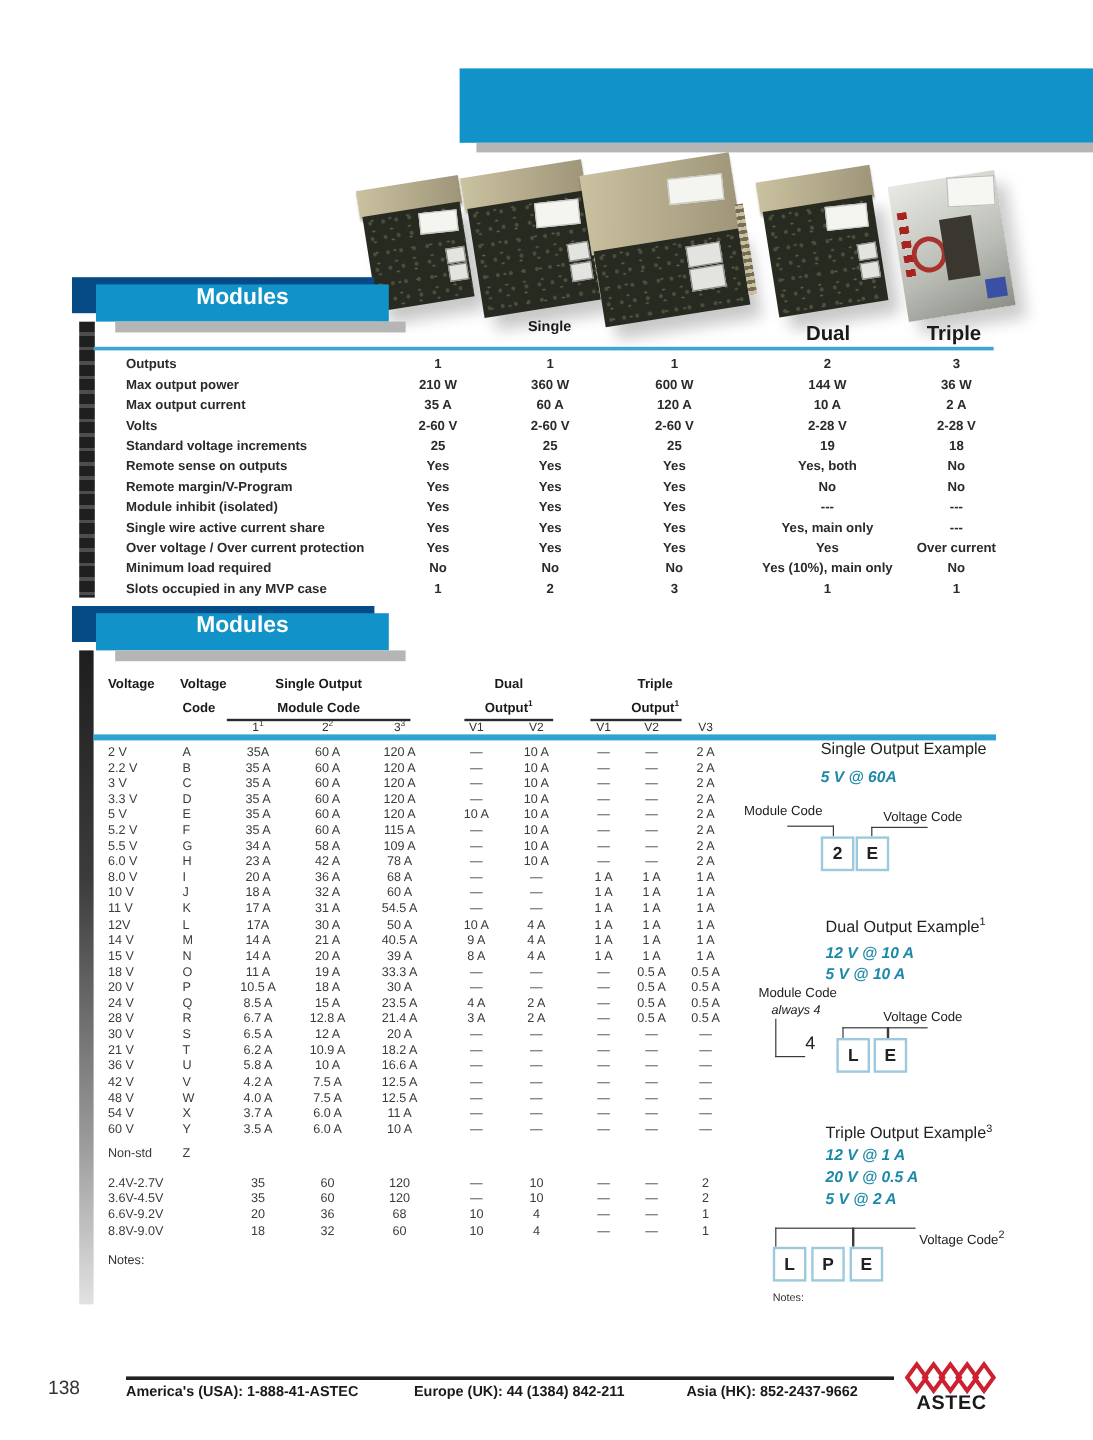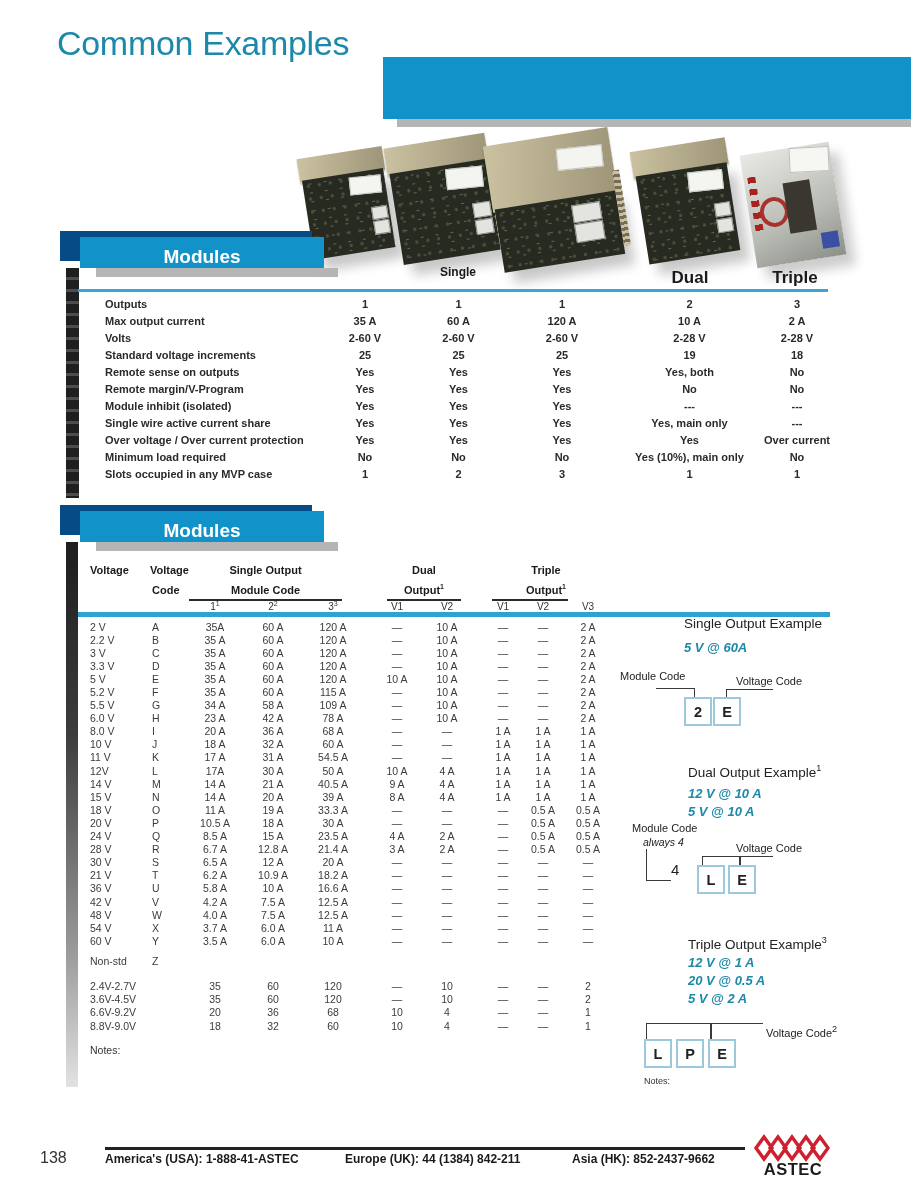--- a/index.html
+++ b/index.html
@@ -7,21 +7,21 @@
         font-family:"Liberation Sans",sans-serif;color:#2a2a2a}
 
   
   .title{position:absolute;left:57px;top:22px;font-size:34px;line-height:43px;color:#1d89a8;letter-spacing:-0.3px}
   .hdr-block{position:absolute;left:383px;top:57px;width:528px;height:62px;background:#1193c9}
   .hdr-shadow{position:absolute;left:397px;top:119px;width:514px;height:8px;background:#b5b5b5}
 
   
   .bar-navy{position:absolute;left:60px;width:252px;height:30px;background:#064a86}
   .bar-blue{position:absolute;left:80px;width:244px;height:31px;background:#1193c9;color:#fff;
-            font-weight:bold;font-size:19px;display:flex;align-items:flex-end;justify-content:center}
+            font-weight:bold;font-size:19px;display:flex;align-items:flex-start;justify-content:center}
   .bar-shadow{position:absolute;left:96px;width:242px;height:9px;background:#b5b5b5}
   .strip1{position:absolute;left:66px;top:268px;width:13px;height:230px;
           background:repeating-linear-gradient(180deg,#1f1f1f 0 9px,#4d4d4d 9px 12px)}
   .strip2{position:absolute;left:66px;top:542px;width:12px;height:545px;
           background:linear-gradient(180deg,#1e1e1e 0%,#3c3c3c 35%,#9a9a9a 75%,#e2e2e2 100%)}
 
   
   .photo{position:absolute;transform:rotate(-9deg)}
   .ph-case{position:absolute;left:-2%;top:0;width:104%;height:24%;background:linear-gradient(100deg,#cbc2a1,#9e9478);box-shadow:0 2px 2px rgba(0,0,0,.25)}
   .ph-pcb{position:absolute;left:0;top:22%;width:100%;height:78%;background:#262a21;
@@ -87,21 +87,20 @@
   .foot-contact{position:absolute;top:1152px;font-size:12px;font-weight:bold;color:#1a1a1a}
   .brand-text{position:absolute;left:752px;top:1160px;width:82px;text-align:center;
               font-weight:bold;font-size:16.5px;letter-spacing:0.5px;color:#1a1a1a}
 </style>
 </head>
 <body>
 
 <div class="page">
 
   <div class="title">
-    <div>Common Examples</div>
   </div>
   <div class="hdr-block"></div>
   <div class="hdr-shadow"></div>
 
   <div class="photo" style="left:306px;top:152px;width:82px;height:102px">
     <div class="ph-case"></div>
     <div class="ph-pcb"></div>
     <div class="ph-lbl"></div>
     <div class="ph-term" style="top:58%"></div>
     <div class="ph-term" style="top:72%"></div>
@@ -151,20 +150,28 @@
   <div class="rule1"></div>
 
   <div style="position:absolute;left:88px;top:295px;width:744px">
       <div class="srow">
     <div class="sl">Outputs</div>
     <div class="sv">1</div>
     <div class="sv">1</div>
     <div class="sv">1</div>
     <div class="sv">2</div>
     <div class="sv">3</div>
+  </div>
+      <div class="srow">
+    <div class="sl">Max output power</div>
+    <div class="sv">210 W</div>
+    <div class="sv">360 W</div>
+    <div class="sv">600 W</div>
+    <div class="sv">144 W</div>
+    <div class="sv">36 W</div>
   </div>
       <div class="srow">
     <div class="sl">Max output current</div>
     <div class="sv">35 A</div>
     <div class="sv">60 A</div>
     <div class="sv">120 A</div>
     <div class="sv">10 A</div>
     <div class="sv">2 A</div>
   </div>
       <div class="srow">

